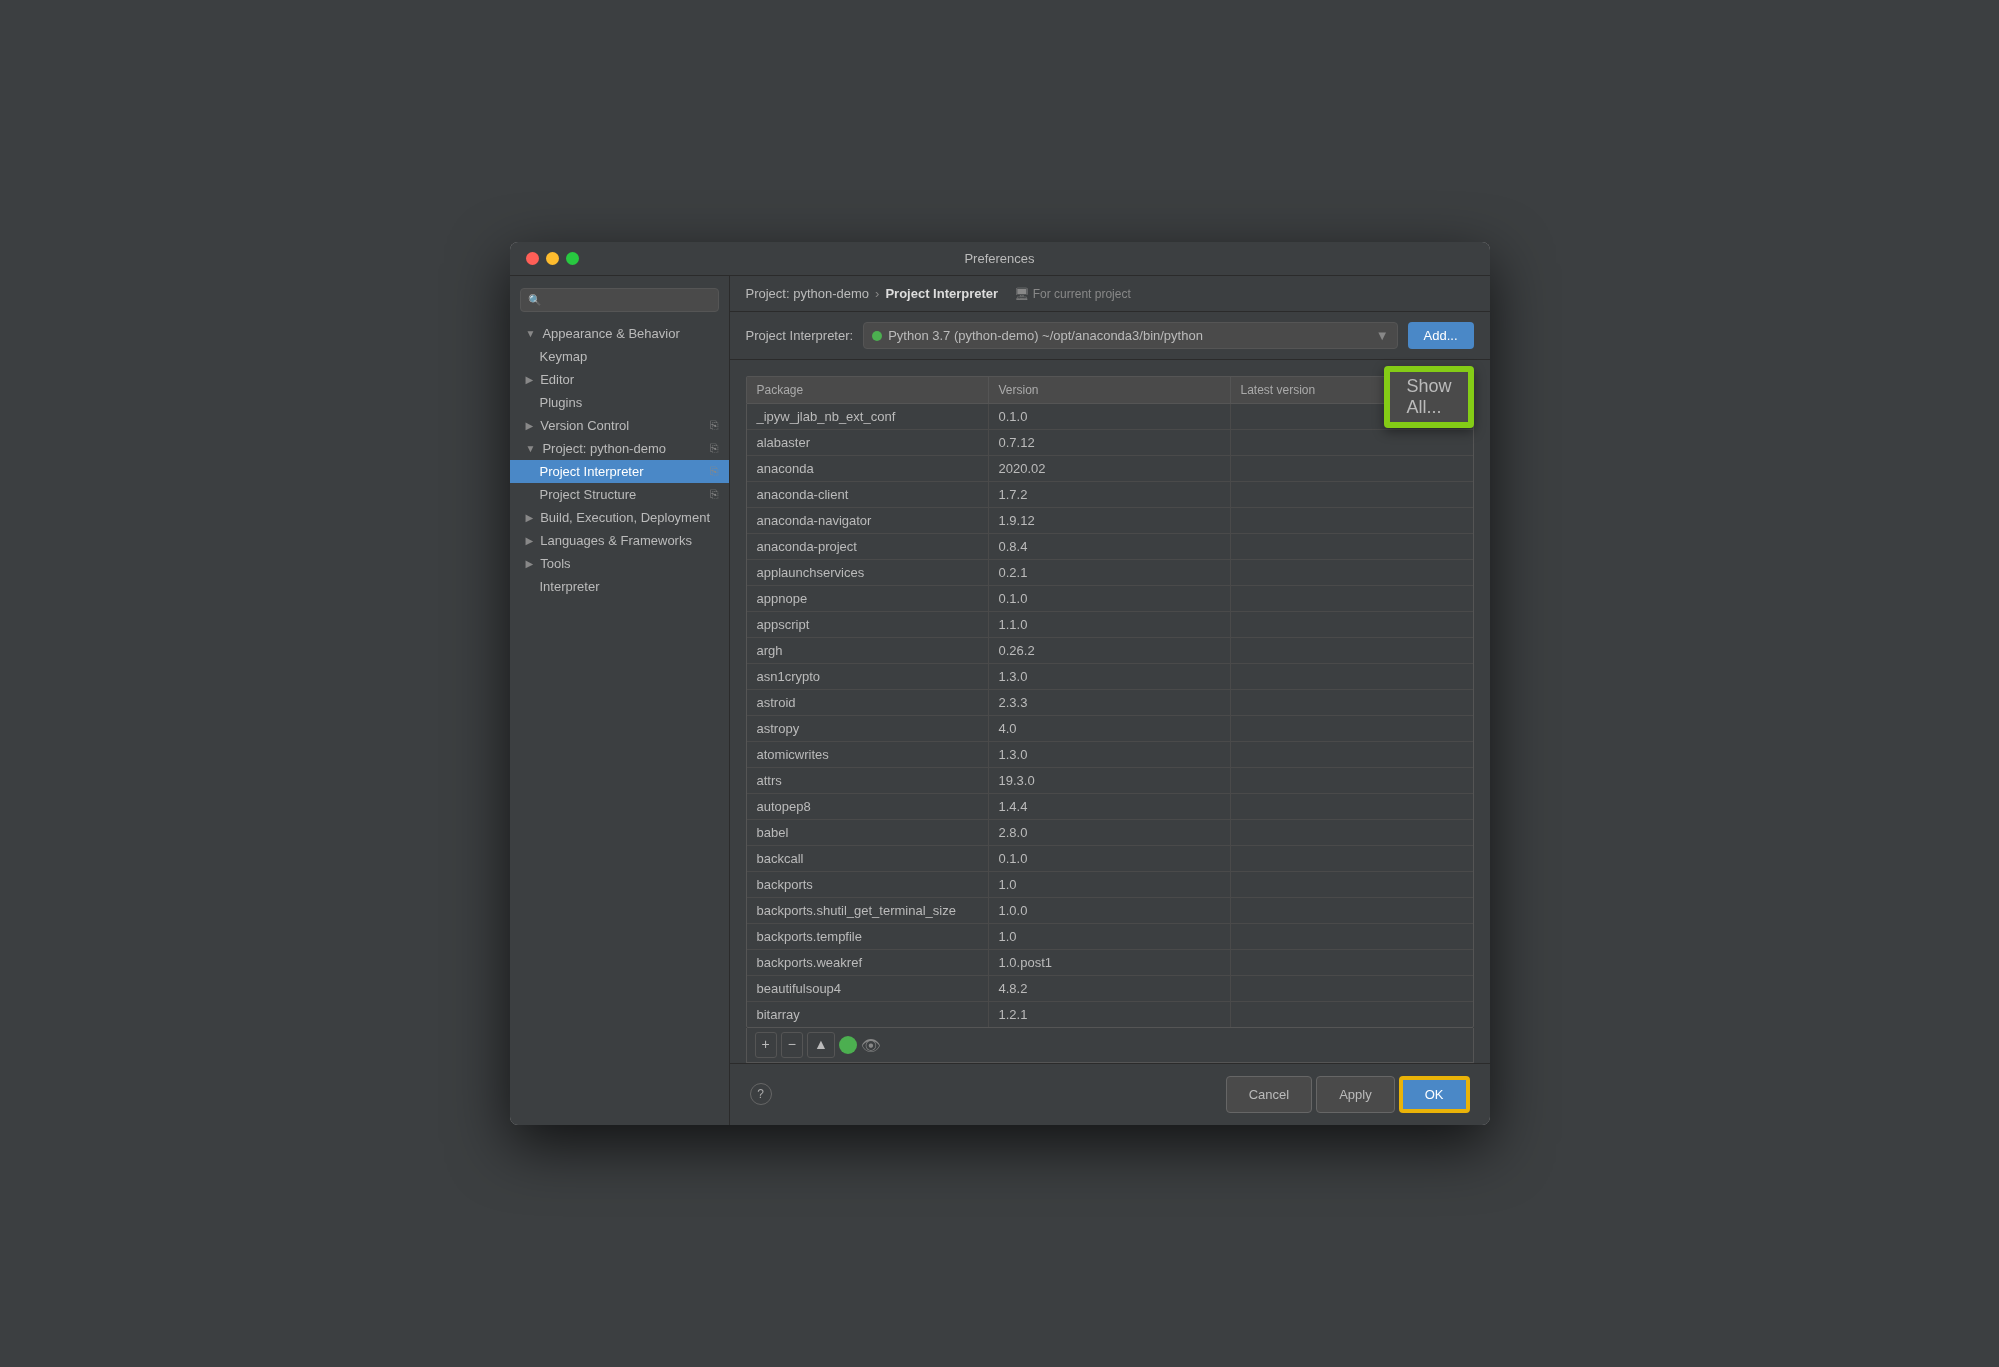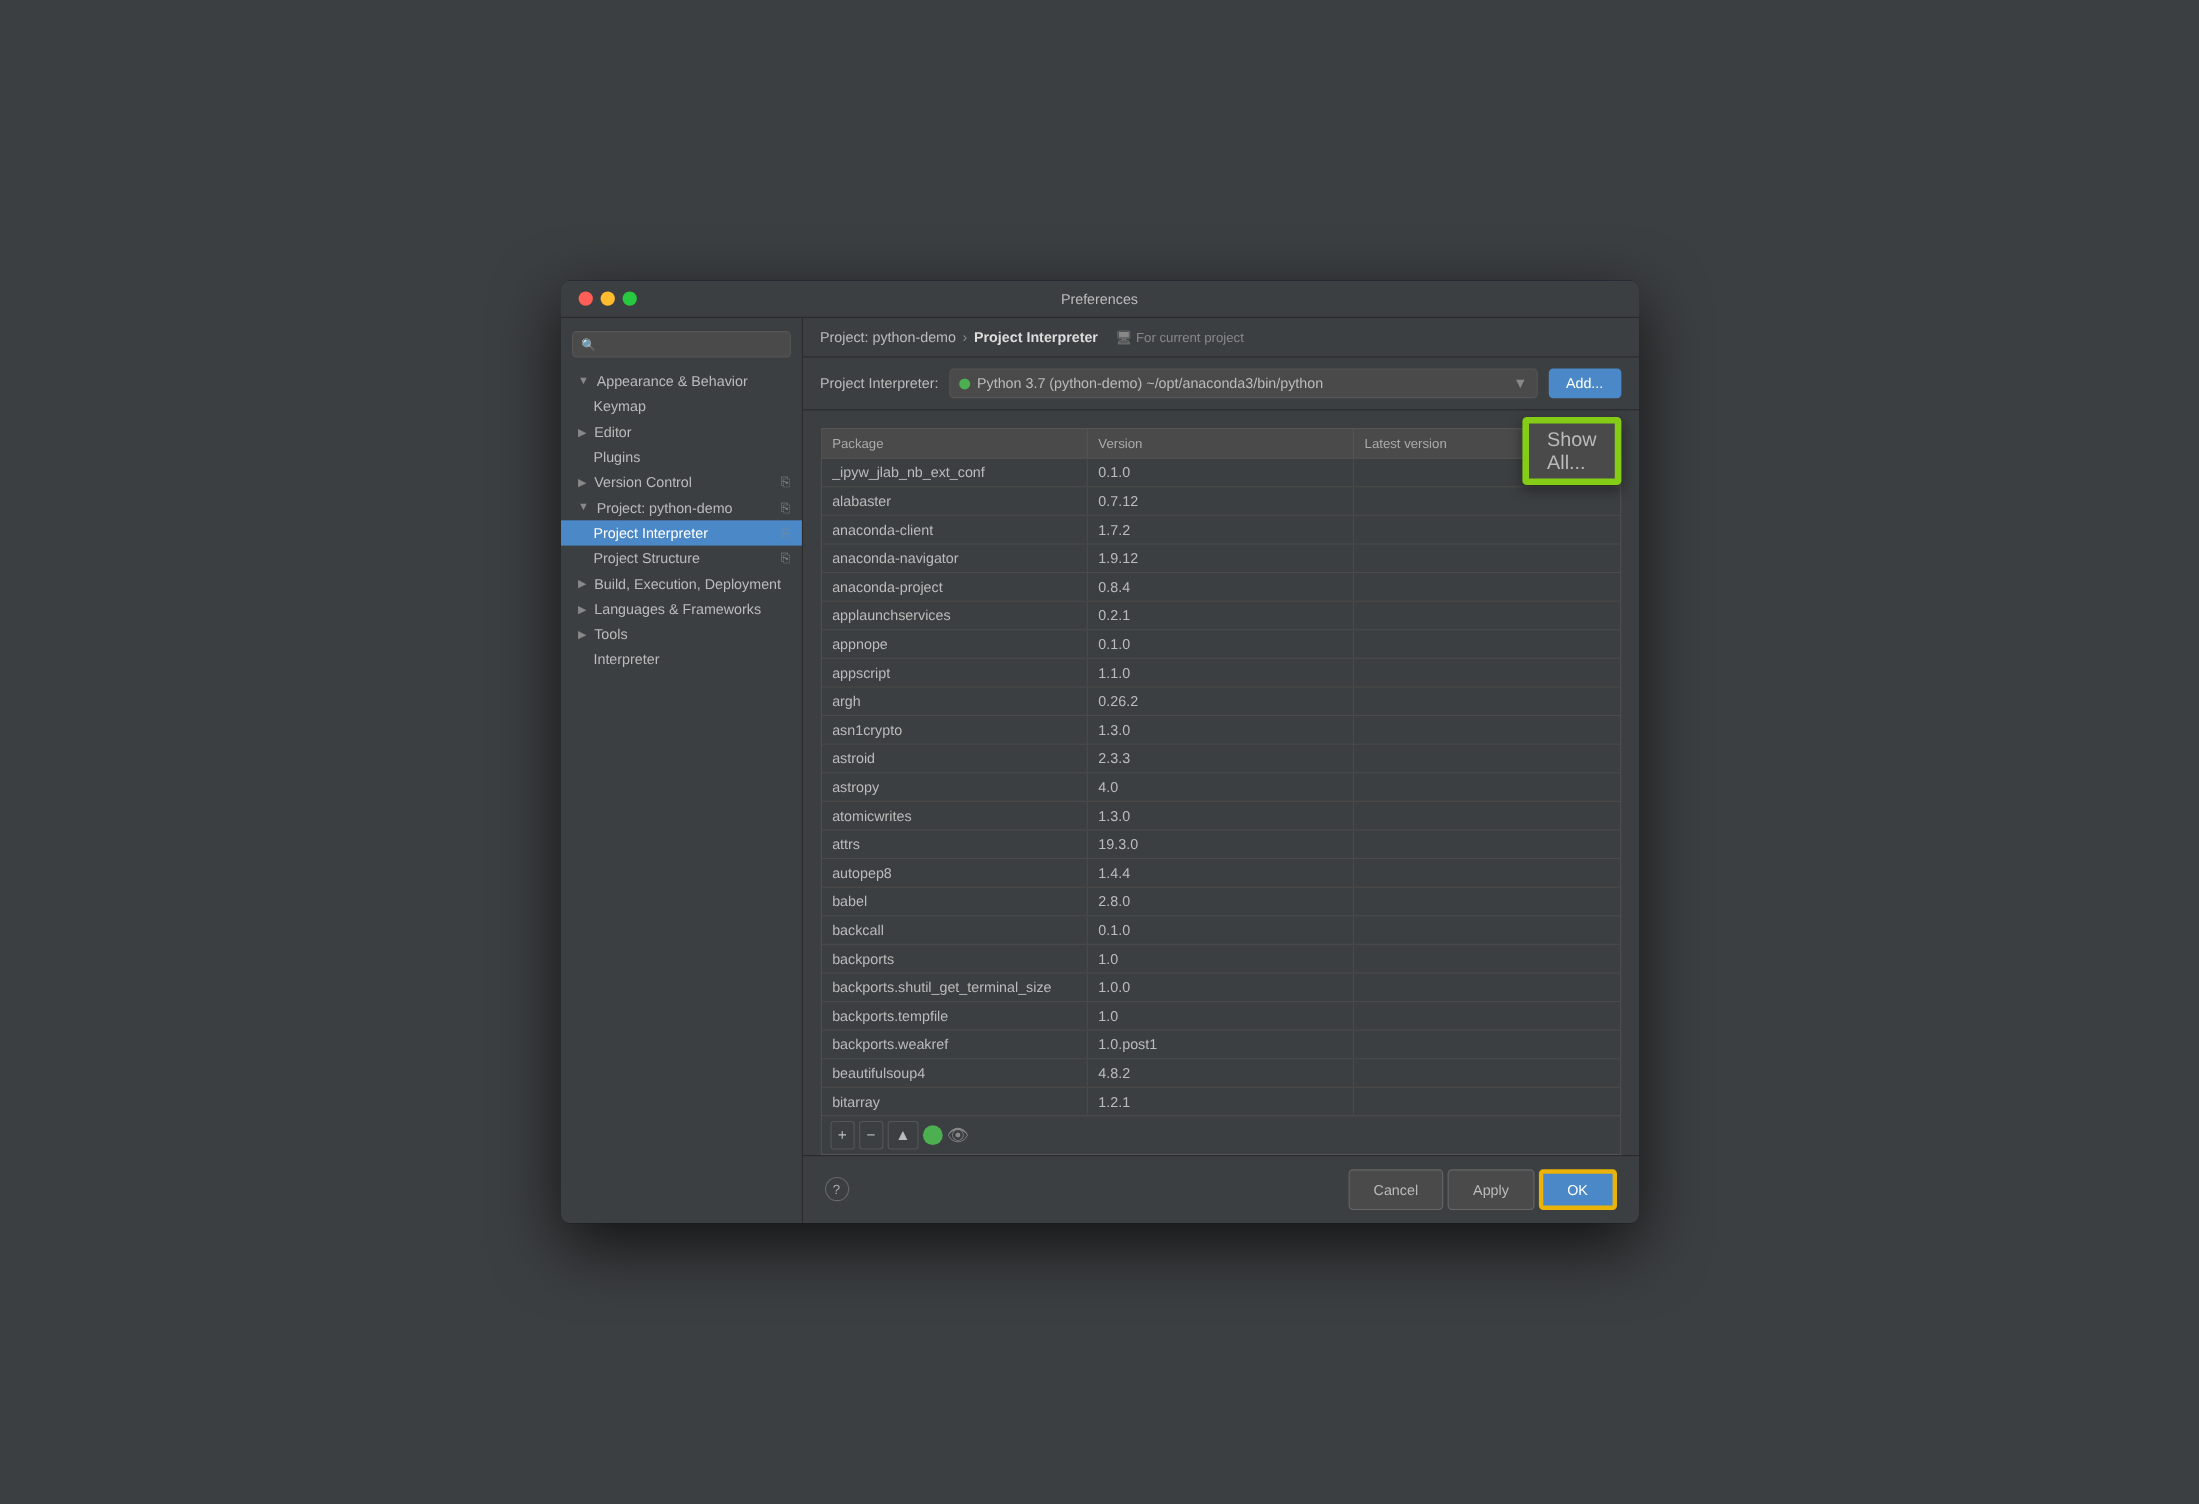--- a/index.html
+++ b/index.html
@@ -8,21 +8,21 @@
       font-family: -apple-system, BlinkMacSystemFont, "Helvetica Neue", Arial, sans-serif;
       font-size: 13px;
       color: #bbbbbb;
       display: flex;
       justify-content: center;
       align-items: center;
       min-height: 100vh;
     }
     .dialog {
       width: 980px;
-      background: #0f172a;
+      background: #a3a3a3;
       border-radius: 8px;
       box-shadow: 0 20px 60px rgba(0,0,0,0.7);
       overflow: hidden;
       display: flex;
       flex-direction: column;
     }
     
     .title-bar {
       background: #3c3f41;
       display: flex;
@@ -439,20 +439,25 @@
               <div class="table-cell">_ipyw_jlab_nb_ext_conf</div>
               <div class="table-cell">0.1.0</div>
               <div class="table-cell"></div>
             </div>
             <div class="table-row">
               <div class="table-cell">alabaster</div>
               <div class="table-cell">0.7.12</div>
               <div class="table-cell"></div>
             </div>
             <div class="table-row">
+              <div class="table-cell">anaconda</div>
+              <div class="table-cell">2020.02</div>
+              <div class="table-cell"></div>
+            </div>
+            <div class="table-row">
               <div class="table-cell">anaconda-client</div>
               <div class="table-cell">1.7.2</div>
               <div class="table-cell"></div>
             </div>
             <div class="table-row">
               <div class="table-cell">anaconda-navigator</div>
               <div class="table-cell">1.9.12</div>
               <div class="table-cell"></div>
             </div>
             <div class="table-row">

